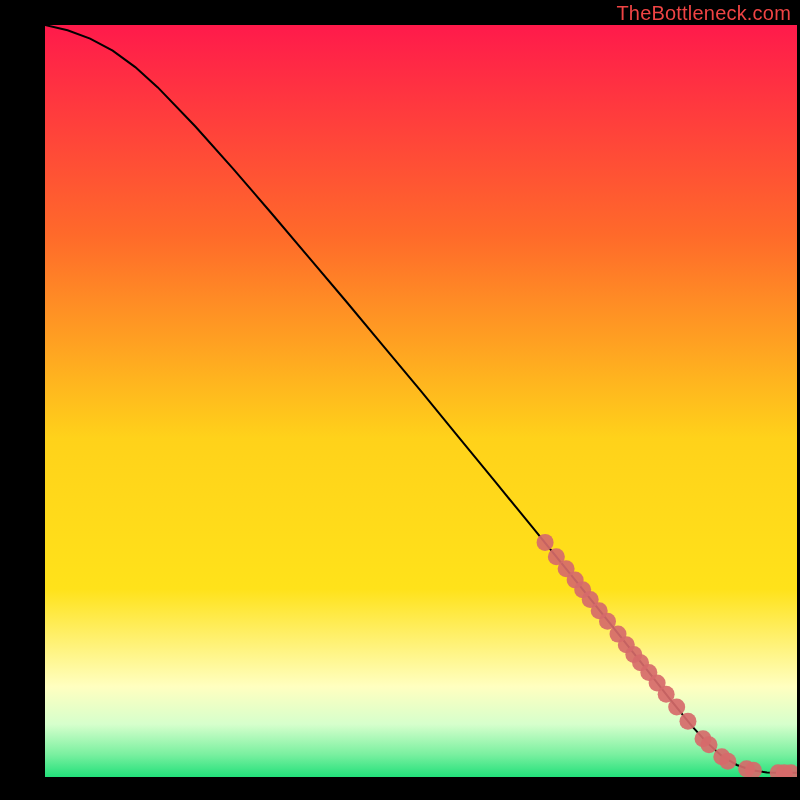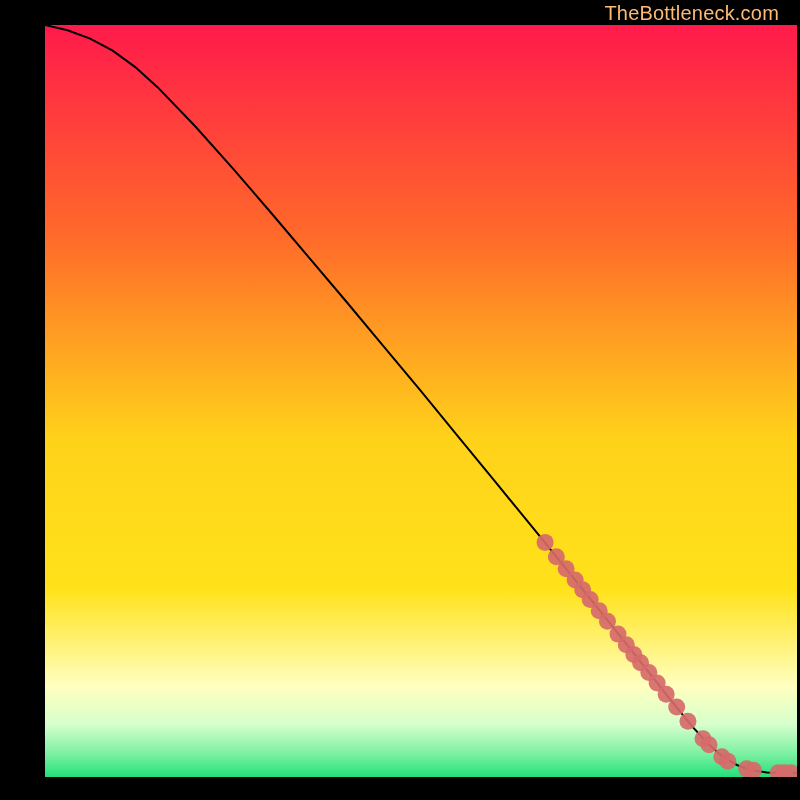--- a/index.html
+++ b/index.html
@@ -13,22 +13,22 @@
   }
   .wrap {
     position: relative;
     width: 800px;
     height: 800px;
     background: #000;
   }
   .attribution {
     position: absolute;
     top: 2px;
-    right: 21px;
-    color: #fdba74;
+    right: 9px;
+    color: #ef4444;
     font-size: 20px;
     font-weight: 400;
     letter-spacing: 0.2px;
   }
   .plot {
     position: absolute;
     left: 45px;
     top: 25px;
     width: 752px;
     height: 752px;

